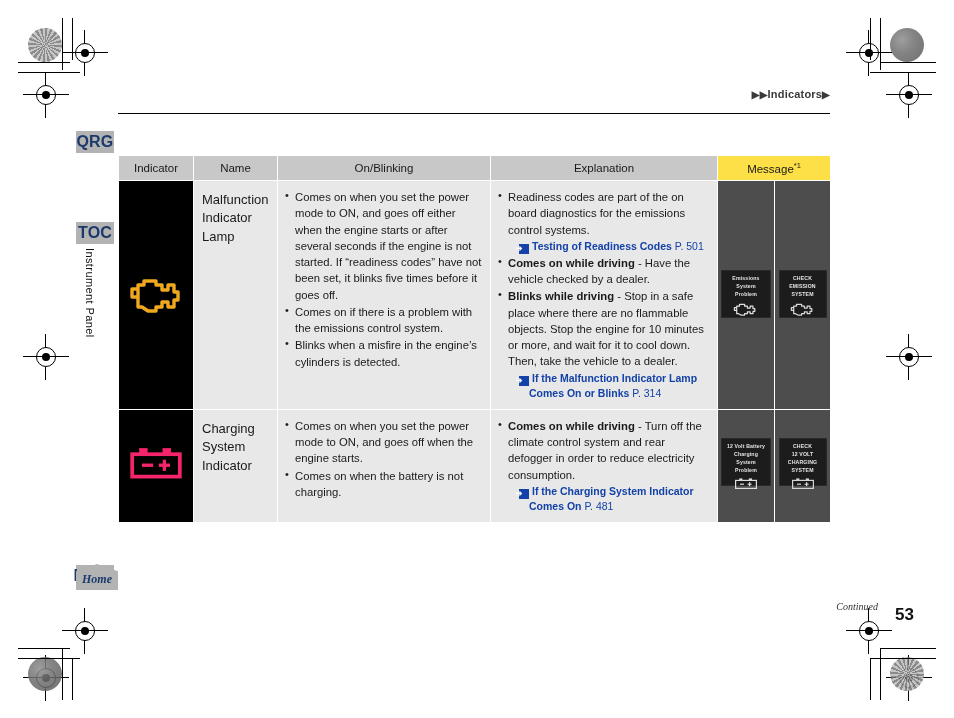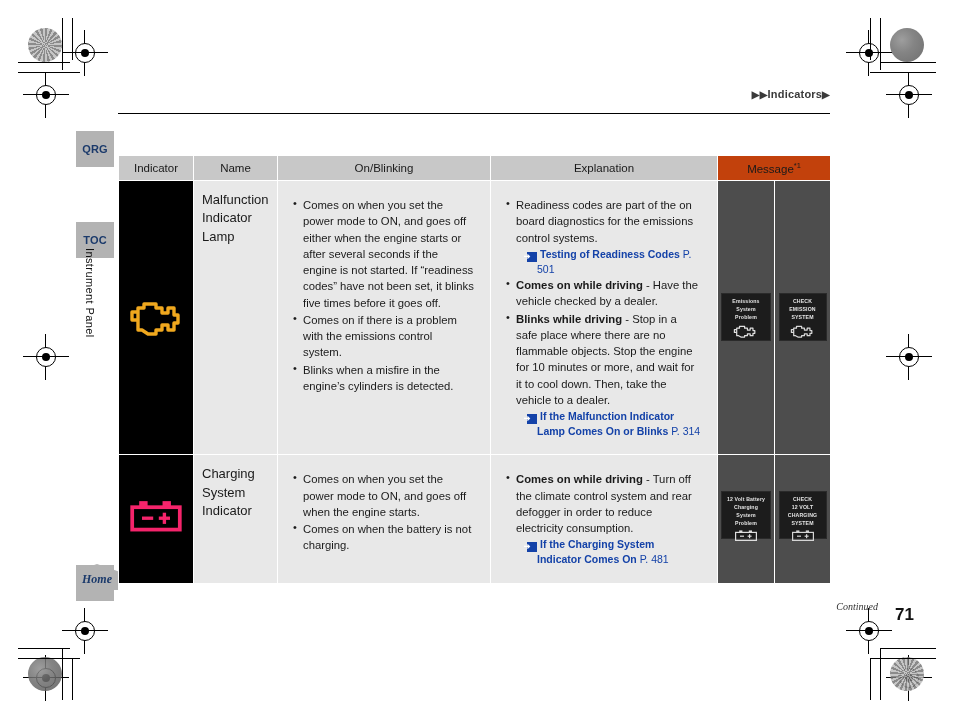--- a/index.html
+++ b/index.html
@@ -80,24 +80,24 @@
   .header-rule {
     position: absolute;
     left: 118px; top: 113px;
     width: 712px; height: 1px;
     background: #000;
   }
 
   
   .tab {
     position: absolute;
-    width: 38px; height: 36px;
+    width: 38px; height: 22px;
     background: #b3b3b3;
     color: #1b3a6b;
-    font-size: 11px;
+    font-size: 16px;
     font-weight: 700;
     display: flex;
     align-items: center;
     justify-content: center;
     letter-spacing: .2px;
   }
   #tab-qrg { left: 76px; top: 131px; }
   #tab-toc { left: 76px; top: 222px; }
   #tab-index { left: 76px; top: 532px; margin-top: 33px; }
 
@@ -142,21 +142,21 @@
   .tbl th {
     background: #c8c8c8;
     border: 1px solid #ffffff;
     font-size: 11.5px;
     font-weight: 400;
     color: #1a1a1a;
     height: 25px;
     padding: 0 2px;
     text-align: center;
   }
-  .tbl th.msg-head { background: #c2410c; }
+  .tbl th.msg-head { background: #fde047; }
   .tbl th sup { font-size: 7.5px; vertical-align: super; }
 
   .tbl td {
     border: 1px solid #ffffff;
     vertical-align: top;
     padding: 0;
   }
 
   .col-ind   { width: 75px; }
   .col-name  { width: 84px; }
@@ -184,21 +184,21 @@
     color: #1a1a1a;
     line-height: 1.44;
   }
   td.cell-msg {
     background: #4d4d4d;
     text-align: center;
     vertical-align: middle;
     padding: 0;
   }
 
-  ul.bl { list-style: none; margin: 8px; padding: 0; }
+  ul.bl { list-style: none; margin: 0; padding: 0; }
   ul.bl > li {
     position: relative;
     padding-left: 11px;
     margin-bottom: 1px;
   }
   ul.bl > li::before {
     content: "•";
     position: absolute;
     left: 1px; top: -1px;
     font-size: 11px;
@@ -493,15 +493,15 @@
                 </svg>
             </span>
           </div>
         </td>
       </tr>
     </tbody>
   </table>
 
 
   <div class="continued">Continued</div>
-  <div class="pageno">71</div>
+  <div class="pageno">53</div>
 
 </div>
 
 </body></html>

